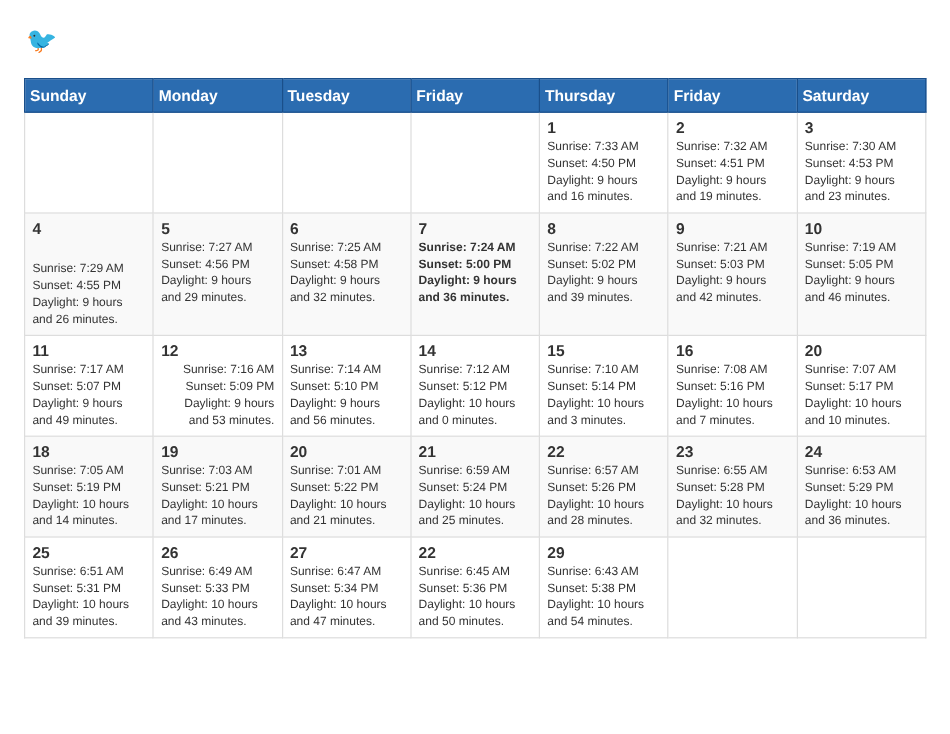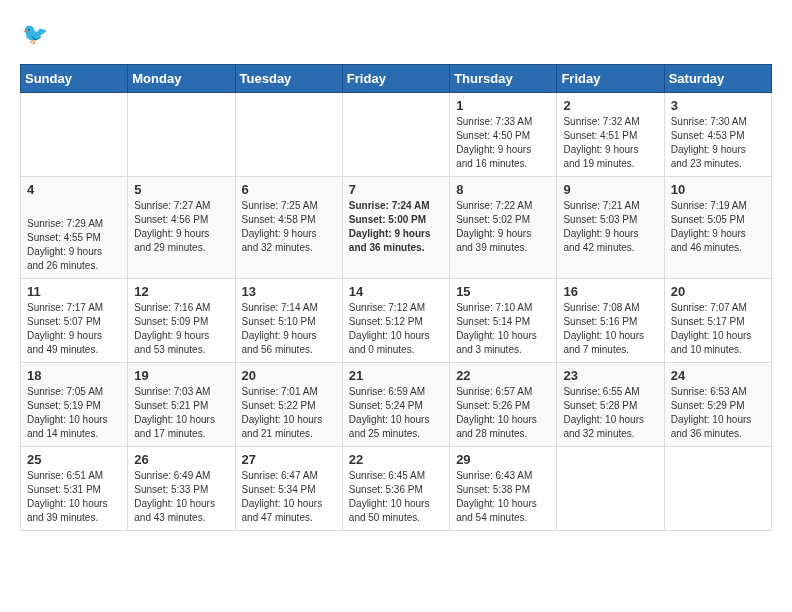--- a/index.html
+++ b/index.html
@@ -198,21 +198,21 @@
       <tr>
         <td>
           <span class="day-number">11</span>
           <div class="day-info" style="white-space: pre-line;">Sunrise: 7:17 AM
 Sunset: 5:07 PM
 Daylight: 9 hours
 and 49 minutes.</div>
         </td>
         <td>
           <span class="day-number">12</span>
-          <div class="day-info" style="white-space: pre-line;">Sunrise: 7:16 AM
+          <div class="day-info" style="white-space: pre-line; text-align: right;">Sunrise: 7:16 AM
 Sunset: 5:09 PM
 Daylight: 9 hours
 and 53 minutes.</div>
         </td>
         <td>
           <span class="day-number">13</span>
           <div class="day-info" style="white-space: pre-line;">Sunrise: 7:14 AM
 Sunset: 5:10 PM
 Daylight: 9 hours
 and 56 minutes.</div>

